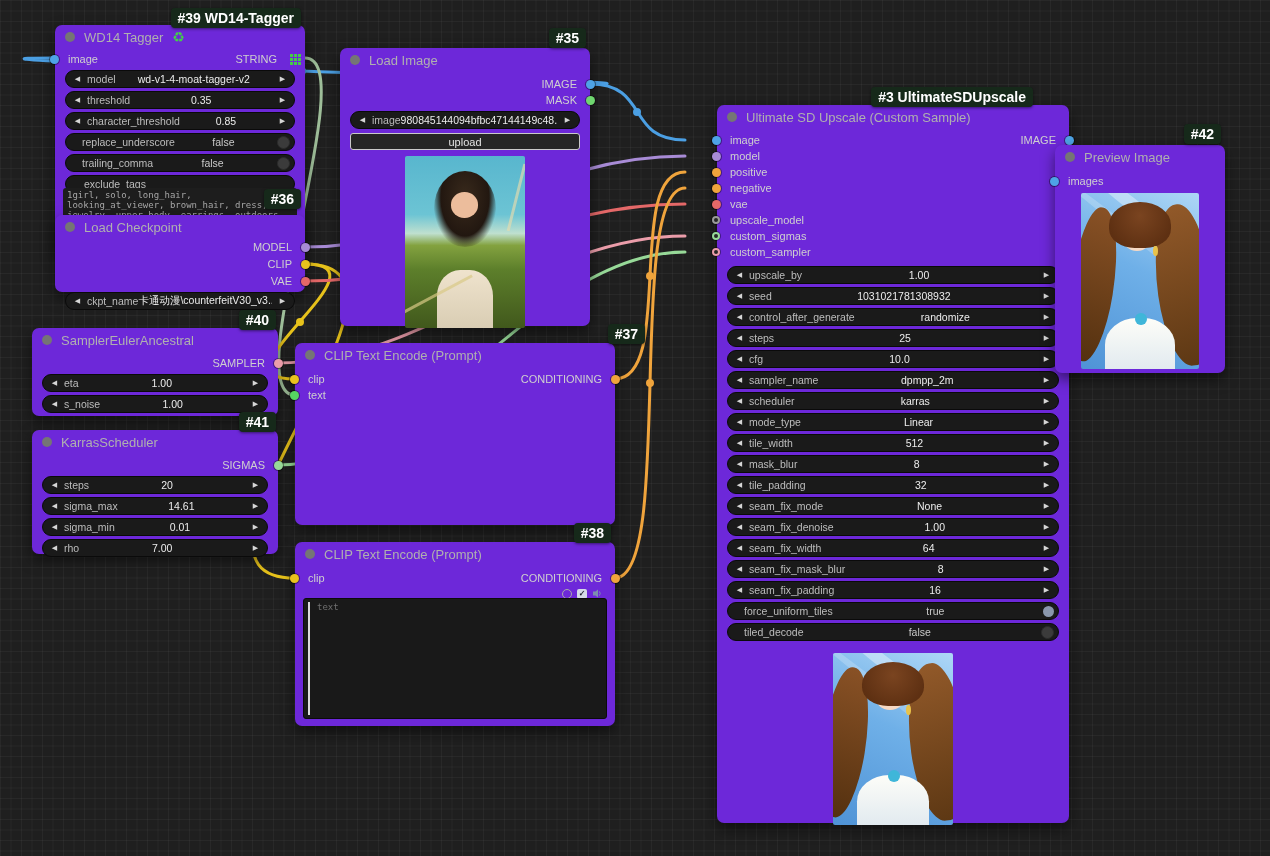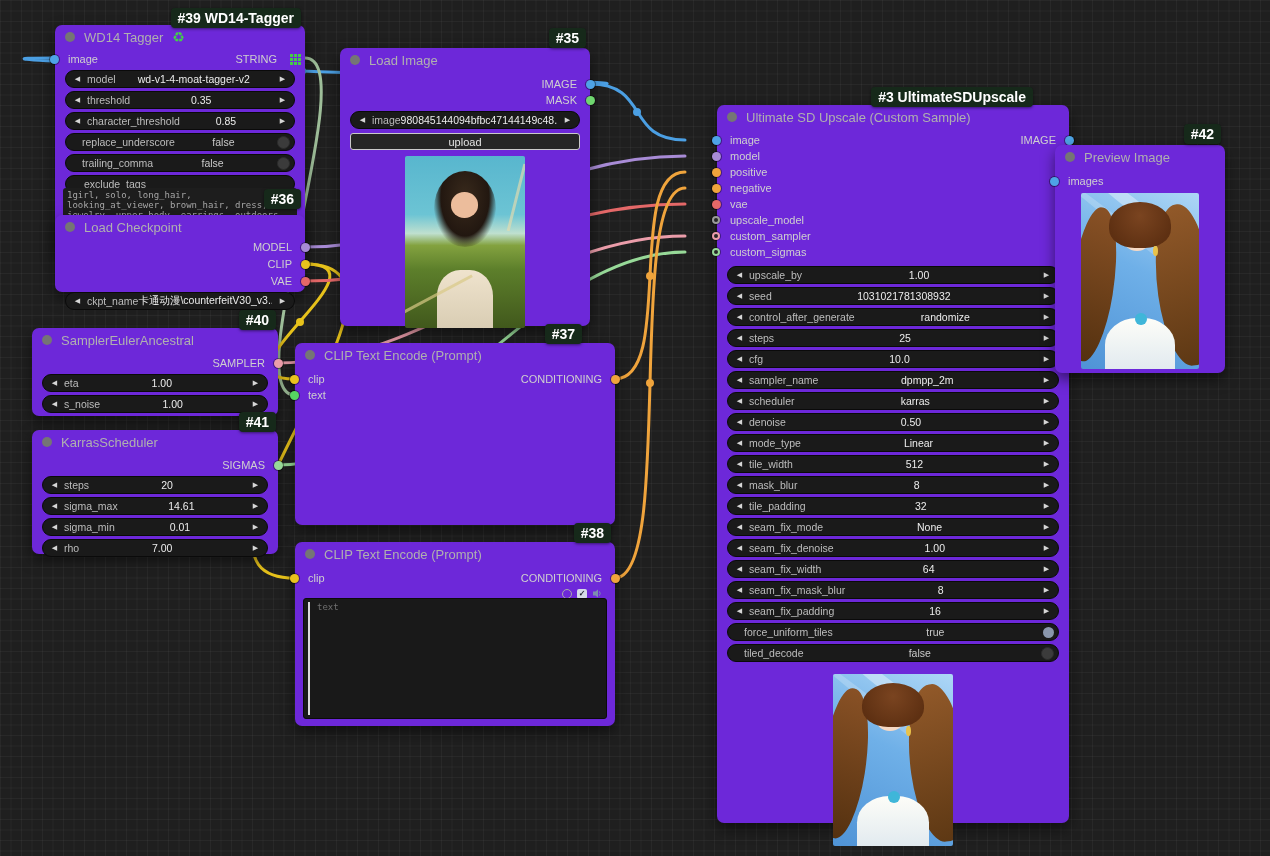--- a/index.html
+++ b/index.html
@@ -362,27 +362,27 @@
     </div>
   <div class="iorow">
       <span class="dot in c-vae"></span>
       <span class="ilbl">vae</span>
     </div>
   <div class="iorow">
       <span class="dot in ring c-gray"></span>
       <span class="ilbl">upscale_model</span>
     </div>
   <div class="iorow">
+      <span class="dot in ring c-sigmas"></span>
+      <span class="ilbl">custom_sigmas</span>
+    </div>
+  <div class="iorow">
       <span class="dot in ring c-sampler"></span>
       <span class="ilbl">custom_sampler</span>
     </div>
-  <div class="iorow">
-      <span class="dot in ring c-sigmas"></span>
-      <span class="ilbl">custom_sigmas</span>
-    </div>
 
   <div class="widget" style="margin-top:6px">
       <span class="arr">◀</span>
       <span class="wl">upscale_by</span>
       <span class="wv">1.00</span>
       <span class="arr">▶</span>
     </div>
   <div class="widget">
       <span class="arr">◀</span>
       <span class="wl">seed</span>
@@ -410,26 +410,20 @@
   <div class="widget">
       <span class="arr">◀</span>
       <span class="wl">sampler_name</span>
       <span class="wv">dpmpp_2m</span>
       <span class="arr">▶</span>
     </div>
   <div class="widget">
       <span class="arr">◀</span>
       <span class="wl">scheduler</span>
       <span class="wv">karras</span>
-      <span class="arr">▶</span>
-    </div>
-  <div class="widget">
-      <span class="arr">◀</span>
-      <span class="wl">denoise</span>
-      <span class="wv">0.50</span>
       <span class="arr">▶</span>
     </div>
   <div class="widget">
       <span class="arr">◀</span>
       <span class="wl">mode_type</span>
       <span class="wv">Linear</span>
       <span class="arr">▶</span>
     </div>
   <div class="widget">
       <span class="arr">◀</span>
@@ -523,16 +517,16 @@
     <div class="earring"></div>
     <div class="bow"></div>
   </div>
 </div>
 
 <div class="badge" style="right:969px;top:8px">#39 WD14-Tagger</div>
 <div class="badge" style="right:969px;top:189px">#36</div>
 <div class="badge" style="right:994px;top:310px">#40</div>
 <div class="badge" style="right:994px;top:412px">#41</div>
 <div class="badge" style="right:684px;top:28px">#35</div>
-<div class="badge" style="right:688px;top:324px">#37</div>
+<div class="badge" style="right:625px;top:324px">#37</div>
 <div class="badge" style="right:659px;top:523px">#38</div>
 <div class="badge" style="right:237px;top:87px">#3 UltimateSDUpscale</div>
 <div class="badge" style="right:49px;top:124px">#42</div>
 
 </body></html>

